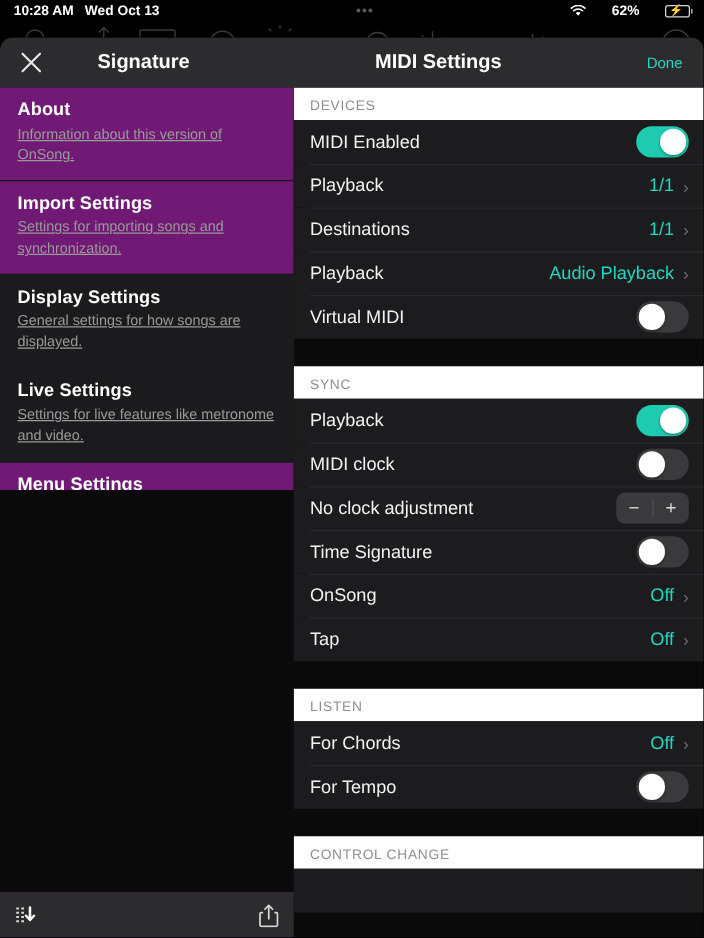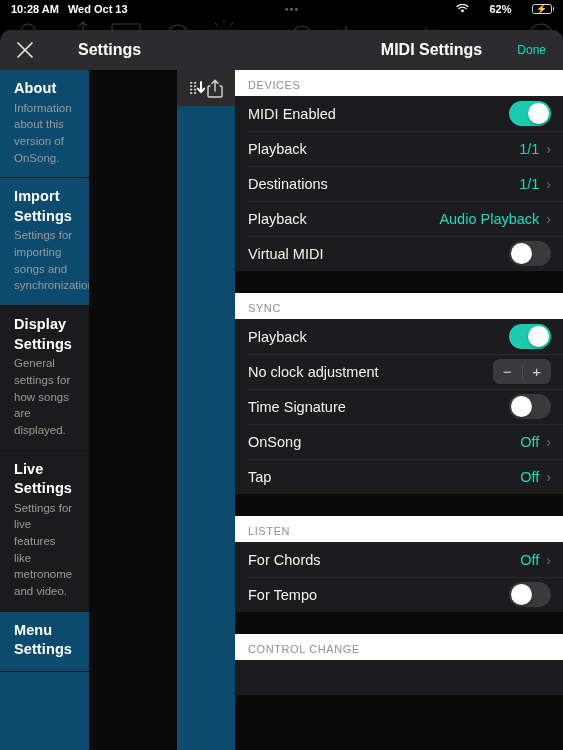--- a/index.html
+++ b/index.html
@@ -61,48 +61,48 @@
     width:50px; display:flex; align-items:center; justify-content:center;
     color:#e6e6e6; cursor:pointer;
   }
   .nav-title-left {
     flex:0 0 auto; color:#fff; font-size:16px; font-weight:bold;
     margin-left:28px;
   }
   .nav-spacer { flex:1; }
   .nav-title-right {
     color:#fff; font-size:16px; font-weight:bold;
-    position:absolute; left:0; right:0; text-align:center;
+    position:absolute; left:0; right:0; 
     margin-left:300px; pointer-events:none;
   }
   .nav-done {
     color:#1fd8c0; font-size:12px; font-weight:normal;
     padding-right:17px; cursor:pointer; z-index:2;
   }
 
   
   .body { display:flex; height:680px; }
 
   
   .sidebar {
-    width:235px; background:#0c4a6e; display:flex; flex-direction:row;
+    width:235px; background:#701a75; display:flex; flex-direction:column;
     position:relative; flex:0 0 235px;
   }
   .side-list { flex:1; overflow:hidden; }
   .side-item {
     padding:9px 14px 11px 14px; cursor:pointer;
     border-bottom:1px solid #171717;
   }
   .side-item.alt { background:#1b1b1d; }
   .side-title {
     color:#fff; font-size:14.5px; font-weight:bold; line-height:1.35;
     letter-spacing:.1px;
   }
   .side-sub {
-    color:#9a9a9a; font-size:11.5px; line-height:1.45; margin-top:1px;
+    color:#9a9a9a; font-size:11.5px; line-height:1.45; margin-top:1px;text-decoration:underline;
   }
   .side-filler { flex:1; background:#0a0a0a; }
   .side-footer {
     height:36px; background:#2c2c2e; display:flex; align-items:center;
     justify-content:space-between; padding:0 12px;
   }
   .side-footer .ficon { color:#d6d6d6; cursor:pointer; display:flex; align-items:center; }
 
   
   .detail {
@@ -198,21 +198,21 @@
   </div>
 
   <div class="sheet">
 
     <div class="navbar">
       <div class="nav-close">
         <svg width="20" height="20" viewBox="0 0 20 20">
           <path d="M3 3 L17 17 M17 3 L3 17" stroke="#e6e6e6" stroke-width="1.7" stroke-linecap="round"></path>
         </svg>
       </div>
-      <div class="nav-title-left">Settings</div>
+      <div class="nav-title-left">Signature</div>
       <div class="nav-spacer"></div>
       <div class="nav-title-right">MIDI Settings</div>
       <div class="nav-done">Done</div>
     </div>
 
     <div class="body">
 
       <div class="sidebar">
         <div class="side-list">
 
@@ -309,20 +309,26 @@
 
         <div class="sec-header">SYNC</div>
 
         <div class="row">
           <span class="row-label">Playback</span>
           <span class="toggle on">
               <span class="knob"></span>
             </span>
         </div>
 
+        <div class="row">
+          <span class="row-label">MIDI clock</span>
+          <span class="toggle">
+              <span class="knob"></span>
+            </span>
+        </div>
 
         <div class="row">
           <span class="row-label">No clock adjustment</span>
           <span class="stepper">
             <span class="seg">−</span>
             <span class="sep"></span>
             <span class="seg">+</span>
           </span>
         </div>
 

